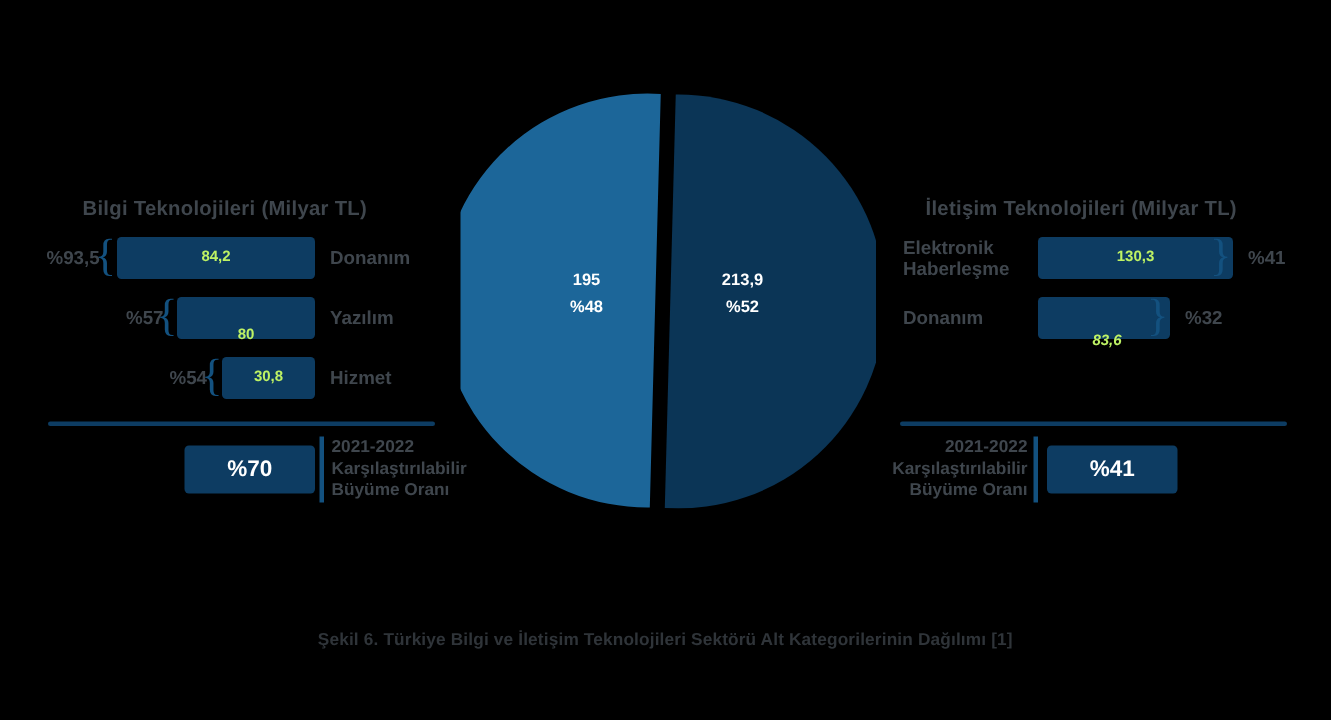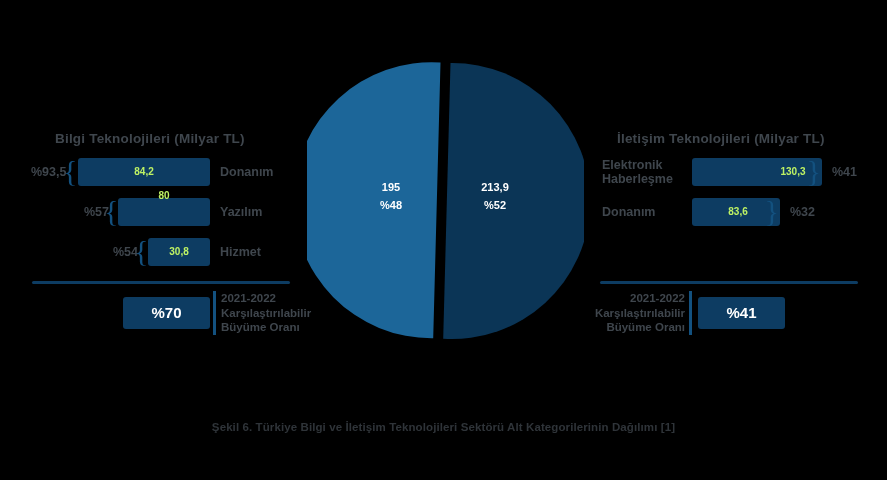--- a/index.html
+++ b/index.html
@@ -75,41 +75,41 @@
     line-height: 28px;
     font-family: "Liberation Serif", serif;
   }
 
   
   #it-bar-1 { left: 78px;  top: 158px; width: 132px; }
   #it-bar-2 { left: 118px; top: 198px; width: 92px;  }
   #it-bar-3 { left: 148px; top: 238px; width: 62px;  }
 
   #it-val-1 { left: 78px;  top: 158px; width: 132px; }
-  #it-val-2 { left: 118px; top: 182px; width: 92px;  }
+  #it-val-2 { left: 118px; top: 210px; width: 92px;  }
   #it-val-3 { left: 148px; top: 238px; width: 62px;  }
 
   #it-cat-1 { left: 220px; top: 165px; }
   #it-cat-2 { left: 220px; top: 205px; }
   #it-cat-3 { left: 220px; top: 245px; }
 
   #it-pct-1 { left: 31px;  top: 165px; }
   #it-pct-2 { left: 84px;  top: 205px; }
   #it-pct-3 { left: 113px; top: 245px; }
 
   #it-br-1 { left: 63px;  top: 157px; }
   #it-br-2 { left: 104px; top: 197px; }
   #it-br-3 { left: 134px; top: 237px; }
 
   
   #ict-bar-1 { left: 692px; top: 158px; width: 130px; }
   #ict-bar-2 { left: 692px; top: 198px; width: 88px;  }
 
-  #ict-val-1 { left: 692px; top: 158px; width: 130px; margin-left: 36px; }
-  #ict-val-2 { left: 692px; top: 198px; width: 92px;  }
+  #ict-val-1 { left: 692px; top: 158px; width: 130px; }
+  #ict-val-2 { left: 692px; top: 214px; width: 92px; font-style: italic;  }
 
   #ict-cat-1 { left: 602px; top: 158px; }
   #ict-cat-2 { left: 602px; top: 205px; }
 
   #ict-pct-1 { left: 832px; top: 165px; }
   #ict-pct-2 { left: 790px; top: 205px; }
 
   #ict-br-1 { left: 821px; top: 157px; transform: scaleX(-1); transform-origin: left center;}
   #ict-br-2 { left: 779px; top: 197px; transform: scaleX(-1); transform-origin: left center;}
 

